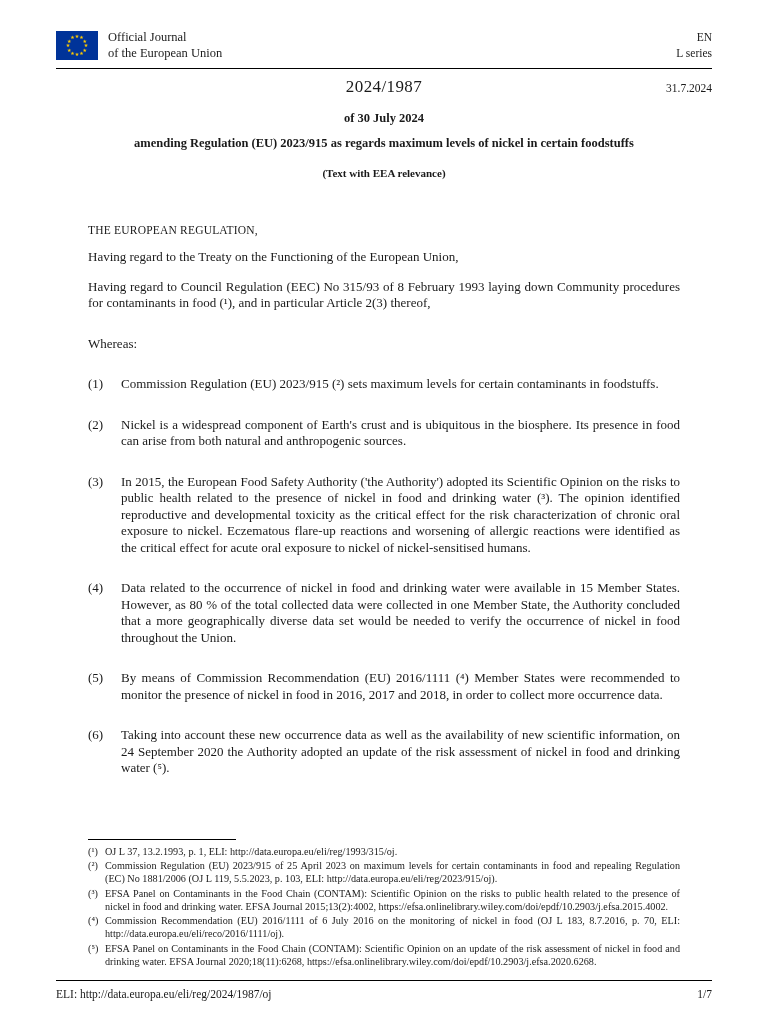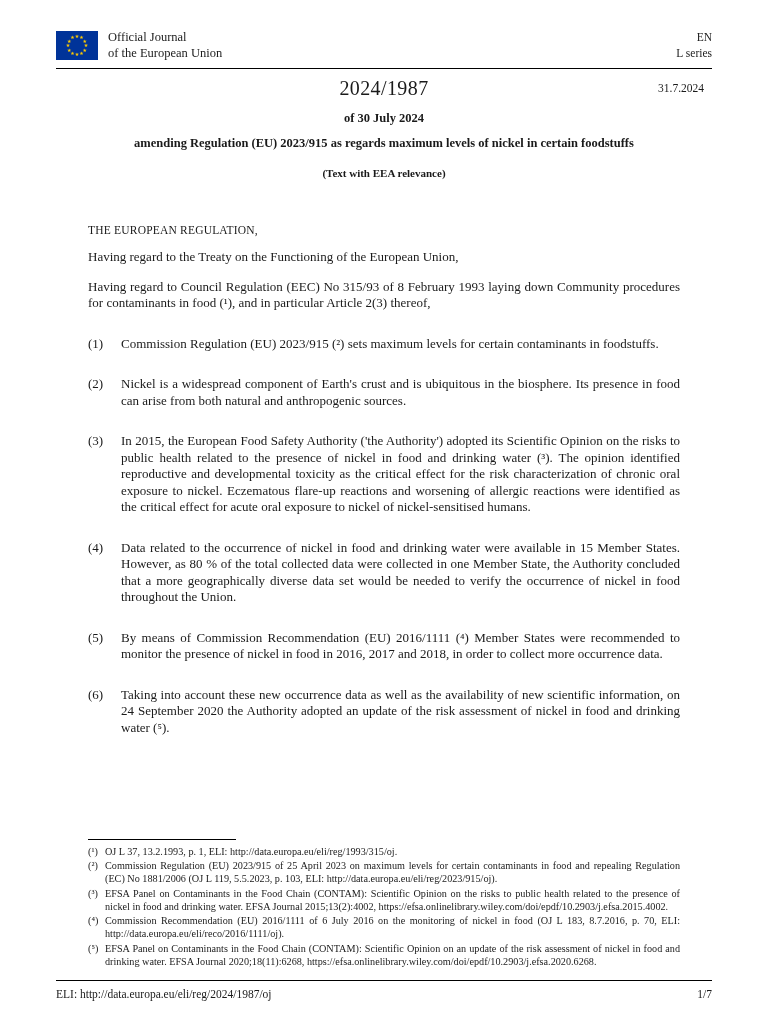--- a/index.html
+++ b/index.html
@@ -18,22 +18,22 @@
     overflow: hidden;
   }
   
   .masthead { display: flex; justify-content: space-between; align-items: flex-start; }
   .masthead-left { display: flex; align-items: center; gap: 10px; }
   .eu-flag { width: 42px; height: 29px; flex: none; }
   .journal-title { font-size: 12.5px; line-height: 1.25; }
   .masthead-right { text-align: right; font-size: 11.5px; line-height: 1.35; }
   .head-rule { border: 0; border-top: 1px solid #000; margin: 7px 0 0 0; }
   .number-row { position: relative; text-align: center; margin-top: 8px; height: 24px; }
-  .doc-number { font-size: 20px; letter-spacing: 0.4px; }
-  .doc-date { position: absolute; right: 8px; top: 5px; font-size: 11.5px; }
+  .doc-number { font-size: 17px; letter-spacing: 0.4px; }
+  .doc-date { position: absolute; right: 0; top: 5px; font-size: 11.5px; }
   
   .title-block { text-align: center; font-weight: bold; }
   .title-l1 { margin-top: 16px; font-size: 12.5px; }
   .title-l2 { margin-top: 10px; font-size: 12.5px; }
   .title-l3 { margin-top: 10px; font-size: 12.5px; }
   .title-l4 { margin-top: 16px; font-size: 11px; }
   
   .doc-body { margin: 0 32px 0 32px; font-size: 13px; line-height: 1.27; text-align: justify; }
   .p-commission { margin-top: 44px; font-size: 11.5px; letter-spacing: 0.2px; }
   .p-intro { margin-top: 8px; }
@@ -100,20 +100,21 @@
   <section class="title-block">
     <div class="title-l2">of 30 July 2024</div>
     <div class="title-l3">amending Regulation (EU) 2023/915 as regards maximum levels of nickel in certain foodstuffs</div>
     <div class="title-l4">(Text with EEA relevance)</div>
   </section>
 
   <section class="doc-body">
     <p class="p-commission">THE EUROPEAN REGULATION,</p>
     <p class="p-intro">Having regard to the Treaty on the Functioning of the European Union,</p>
     <p class="p-intro">Having regard to Council Regulation (EEC) No 315/93 of 8 February 1993 laying down Community procedures for contaminants in food (¹), and in particular Article 2(3) thereof,</p>
+    <p class="p-whereas">Whereas:</p>
 
     <div class="recital">
       <span class="recital-num">(1)</span>
       <span class="recital-text">Commission Regulation (EU) 2023/915 (²) sets maximum levels for certain contaminants in foodstuffs.</span>
     </div>
     <div class="recital">
       <span class="recital-num">(2)</span>
       <span class="recital-text">Nickel is a widespread component of Earth's crust and is ubiquitous in the biosphere. Its presence in food can arise from both natural and anthropogenic sources.</span>
     </div>
     <div class="recital">

